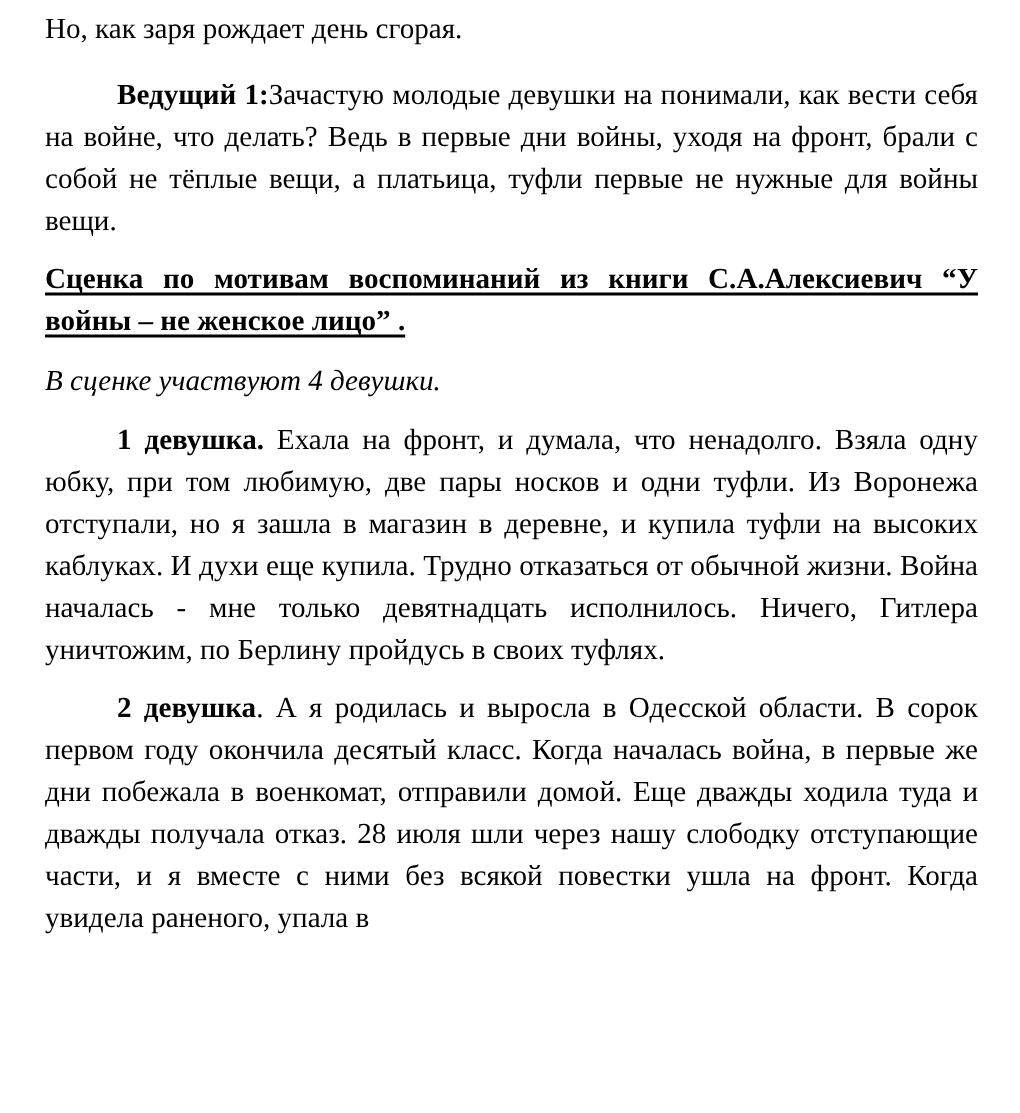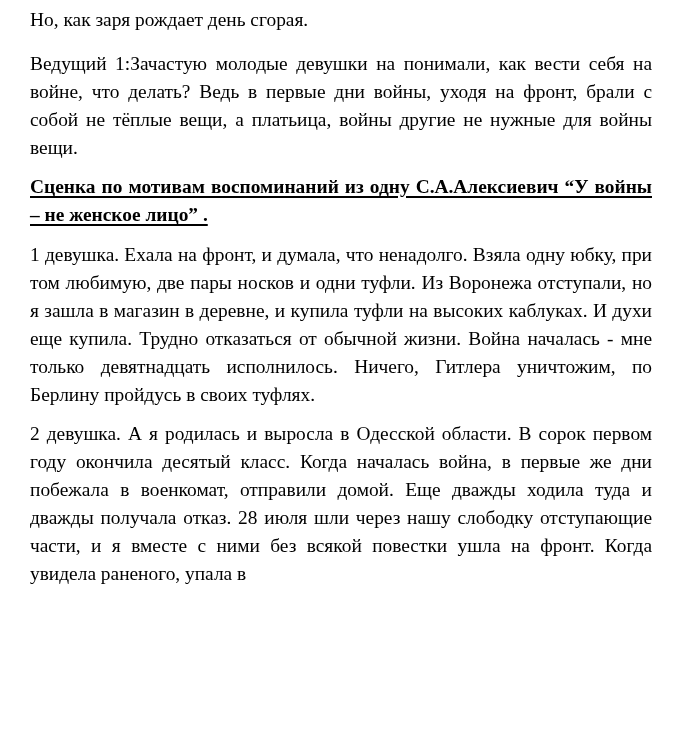--- a/index.html
+++ b/index.html
@@ -33,21 +33,22 @@
     hyphens: none;
   }
   p.para:last-child {
     margin-bottom: 0;
   }
   
   p.verse {
     margin: 0 0 16px 0;
   }
   .bold {
-    font-weight: normal;
+    font-weight: bold;
+    margin-left: 48px;
   }
   p.italic-block {
     font-style: italic;
   }
   p.heading-underline {
     font-weight: bold;
     text-decoration: underline;
     text-underline-offset: 3px;
     text-decoration-thickness: 1.6px;
     margin-bottom: 12px;
@@ -59,24 +60,25 @@
 </style>
 </head>
 <body>
 
 <div class="page">
 
   <p class="para verse">Но, как заря рождает день сгорая.</p>
 
 
 
-  <p class="para"><span class="bold">Ведущий 1:</span><span>Зачастую молодые девушки на понимали, как вести себя на войне, что делать? Ведь в первые дни войны, уходя на фронт, брали с собой не тёплые вещи, а платьица, войны другие не нужные для войны вещи.</span></p>
+  <p class="para"><span class="bold">Ведущий 1:</span><span>Зачастую молодые девушки на понимали, как вести себя на войне, что делать? Ведь в первые дни войны, уходя на фронт, брали с собой не тёплые вещи, а платьица, туфли первые не нужные для войны вещи.</span></p>
 
-  <p class="para heading-underline">Сценка по мотивам воспоминаний из одну С.А.Алексиевич “У войны – не женское лицо” .</p>
+  <p class="para heading-underline">Сценка по мотивам воспоминаний из книги С.А.Алексиевич “У войны – не женское лицо” .</p>
 
+  <p class="para italic-block">В сценке участвуют 4 девушки.</p>
 
 
 
   <p class="para"><span class="bold">1 девушка.</span><span> Ехала на фронт, и думала, что ненадолго. Взяла одну юбку, при том любимую, две пары носков и одни туфли. Из Воронежа отступали, но я зашла в магазин в деревне, и купила туфли на высоких каблуках. И духи еще купила. Трудно отказаться от обычной жизни. Война началась - мне только девятнадцать исполнилось. Ничего, Гитлера уничтожим, по Берлину пройдусь в своих туфлях.</span></p>
 
   <p class="para clipped"><span class="bold">2 девушка</span><span>. А я родилась и выросла в Одесской области. В сорок первом году окончила десятый класс. Когда началась война, в первые же дни побежала в военкомат, отправили домой. Еще дважды ходила туда и дважды получала отказ. 28 июля шли через нашу слободку отступающие части, и я вместе с ними без всякой повестки ушла на фронт. Когда увидела раненого, упала в</span></p>
 
 </div>
 
 </body></html>

